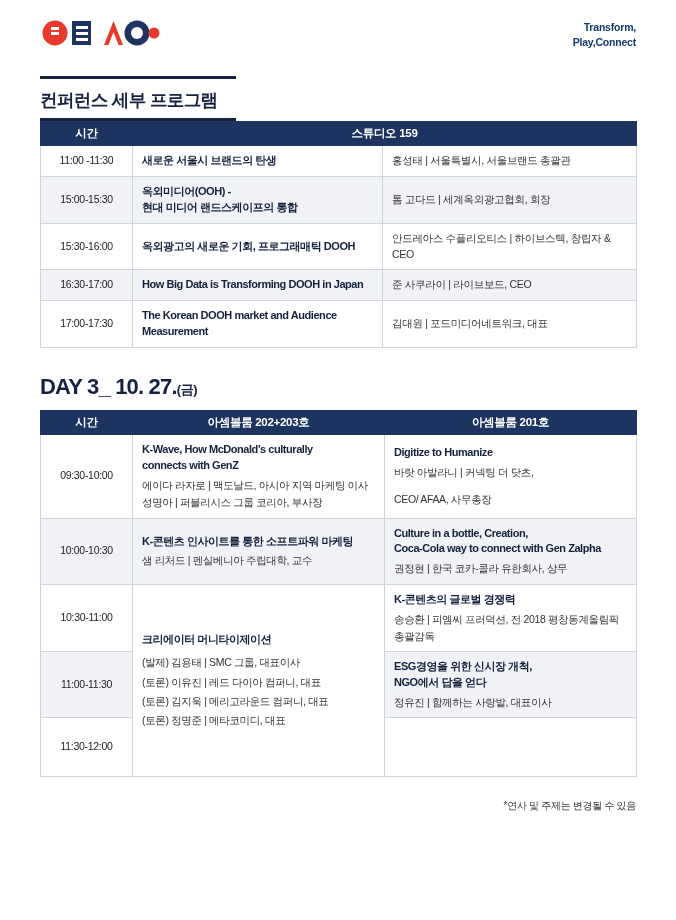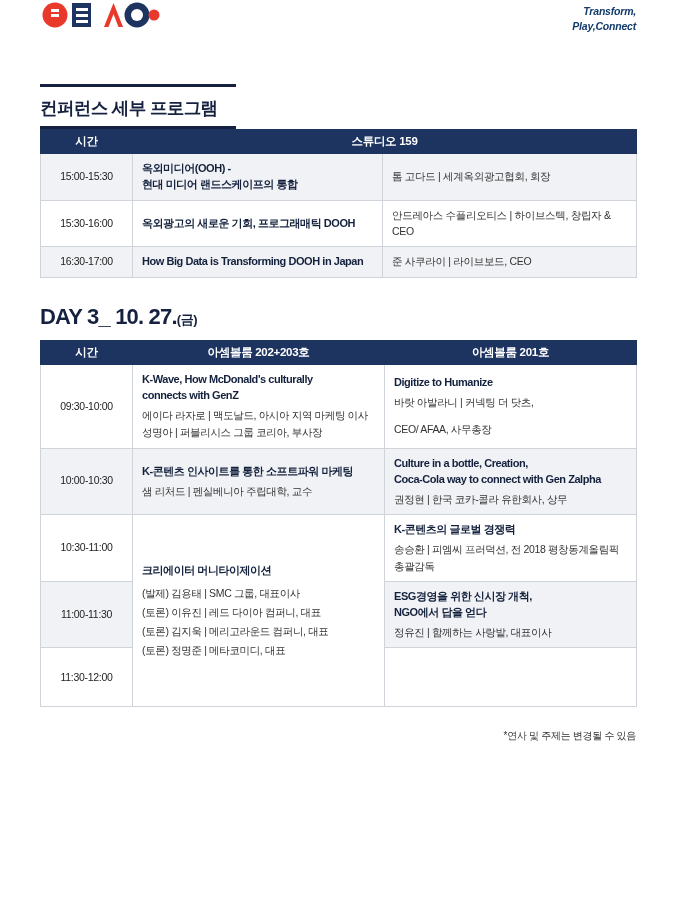--- a/index.html
+++ b/index.html
@@ -19,44 +19,43 @@
     position: relative;
     width: 676px;
     height: 920px;
     padding: 0 40px;
   }
 
   
   .header {
     display: flex;
     justify-content: space-between;
-    align-items: flex-start;
+    align-items: center;
     height: 66px;
-    font-style: italic;
   }
   .logo {
     display: flex;
     align-items: center;
     gap: 2px;
     margin-left: 2px;
   }
   .logo svg { display: block; }
   .tagline {
     text-align: right;
     font-size: 10.5px;
     font-weight: bold;
     color: #123a6b;
     line-height: 1.45;
     letter-spacing: -0.2px;
     padding-top: 4px;
   }
 
   
   .title-block {
-    margin-top: 18px;
+    margin-top: 10px;
     width: 196px;
   }
   .title-rule {
     border-top: 3px solid #15213f;
     width: 196px;
     margin-bottom: 9px;
   }
   .conf-title {
     font-size: 17.5px;
     font-weight: bold;
@@ -198,35 +197,46 @@
         <col class="c-sess">
         <col class="c-spk">
       </colgroup>
     <thead>
       <tr>
         <th>시간</th>
         <th colspan="2">스튜디오 159</th>
       </tr>
     </thead>
     <tbody>
+      <tr>
+        <td class="time">11:00 -11:30</td>
+        <td class="sess-title">새로운 서울시 브랜드의 탄생</td>
+        <td class="speaker-cell">홍성태 | 서울특별시, 서울브랜드 총괄관</td>
+      </tr>
       <tr class="row-alt">
         <td class="time">15:00-15:30</td>
         <td class="sess-title" style="white-space:pre-line">옥외미디어(OOH) -
 현대 미디어 랜드스케이프의 통합</td>
         <td class="speaker-cell">톰 고다드 | 세계옥외광고협회, 회장</td>
       </tr>
       <tr>
         <td class="time">15:30-16:00</td>
         <td class="sess-title">옥외광고의 새로운 기회, 프로그래매틱 DOOH</td>
         <td class="speaker-cell">안드레아스 수플리오티스 | 하이브스텍, 창립자 &amp; CEO</td>
       </tr>
       <tr class="row-alt">
         <td class="time">16:30-17:00</td>
         <td class="sess-title">How Big Data is Transforming DOOH in Japan</td>
         <td class="speaker-cell">준 사쿠라이 | 라이브보드, CEO</td>
+      </tr>
+      <tr>
+        <td class="time">17:00-17:30</td>
+        <td class="sess-title" style="white-space:pre-line">The Korean DOOH market and Audience
+Measurement</td>
+        <td class="speaker-cell">김대원 | 포드미디어네트워크, 대표</td>
       </tr>
     </tbody>
   </table>
 
   <div class="day-heading">
     <span>DAY 3_ 10. 27.</span><span class="dow">(금)</span>
   </div>
 
   <table class="t-day3">
     <colgroup>

